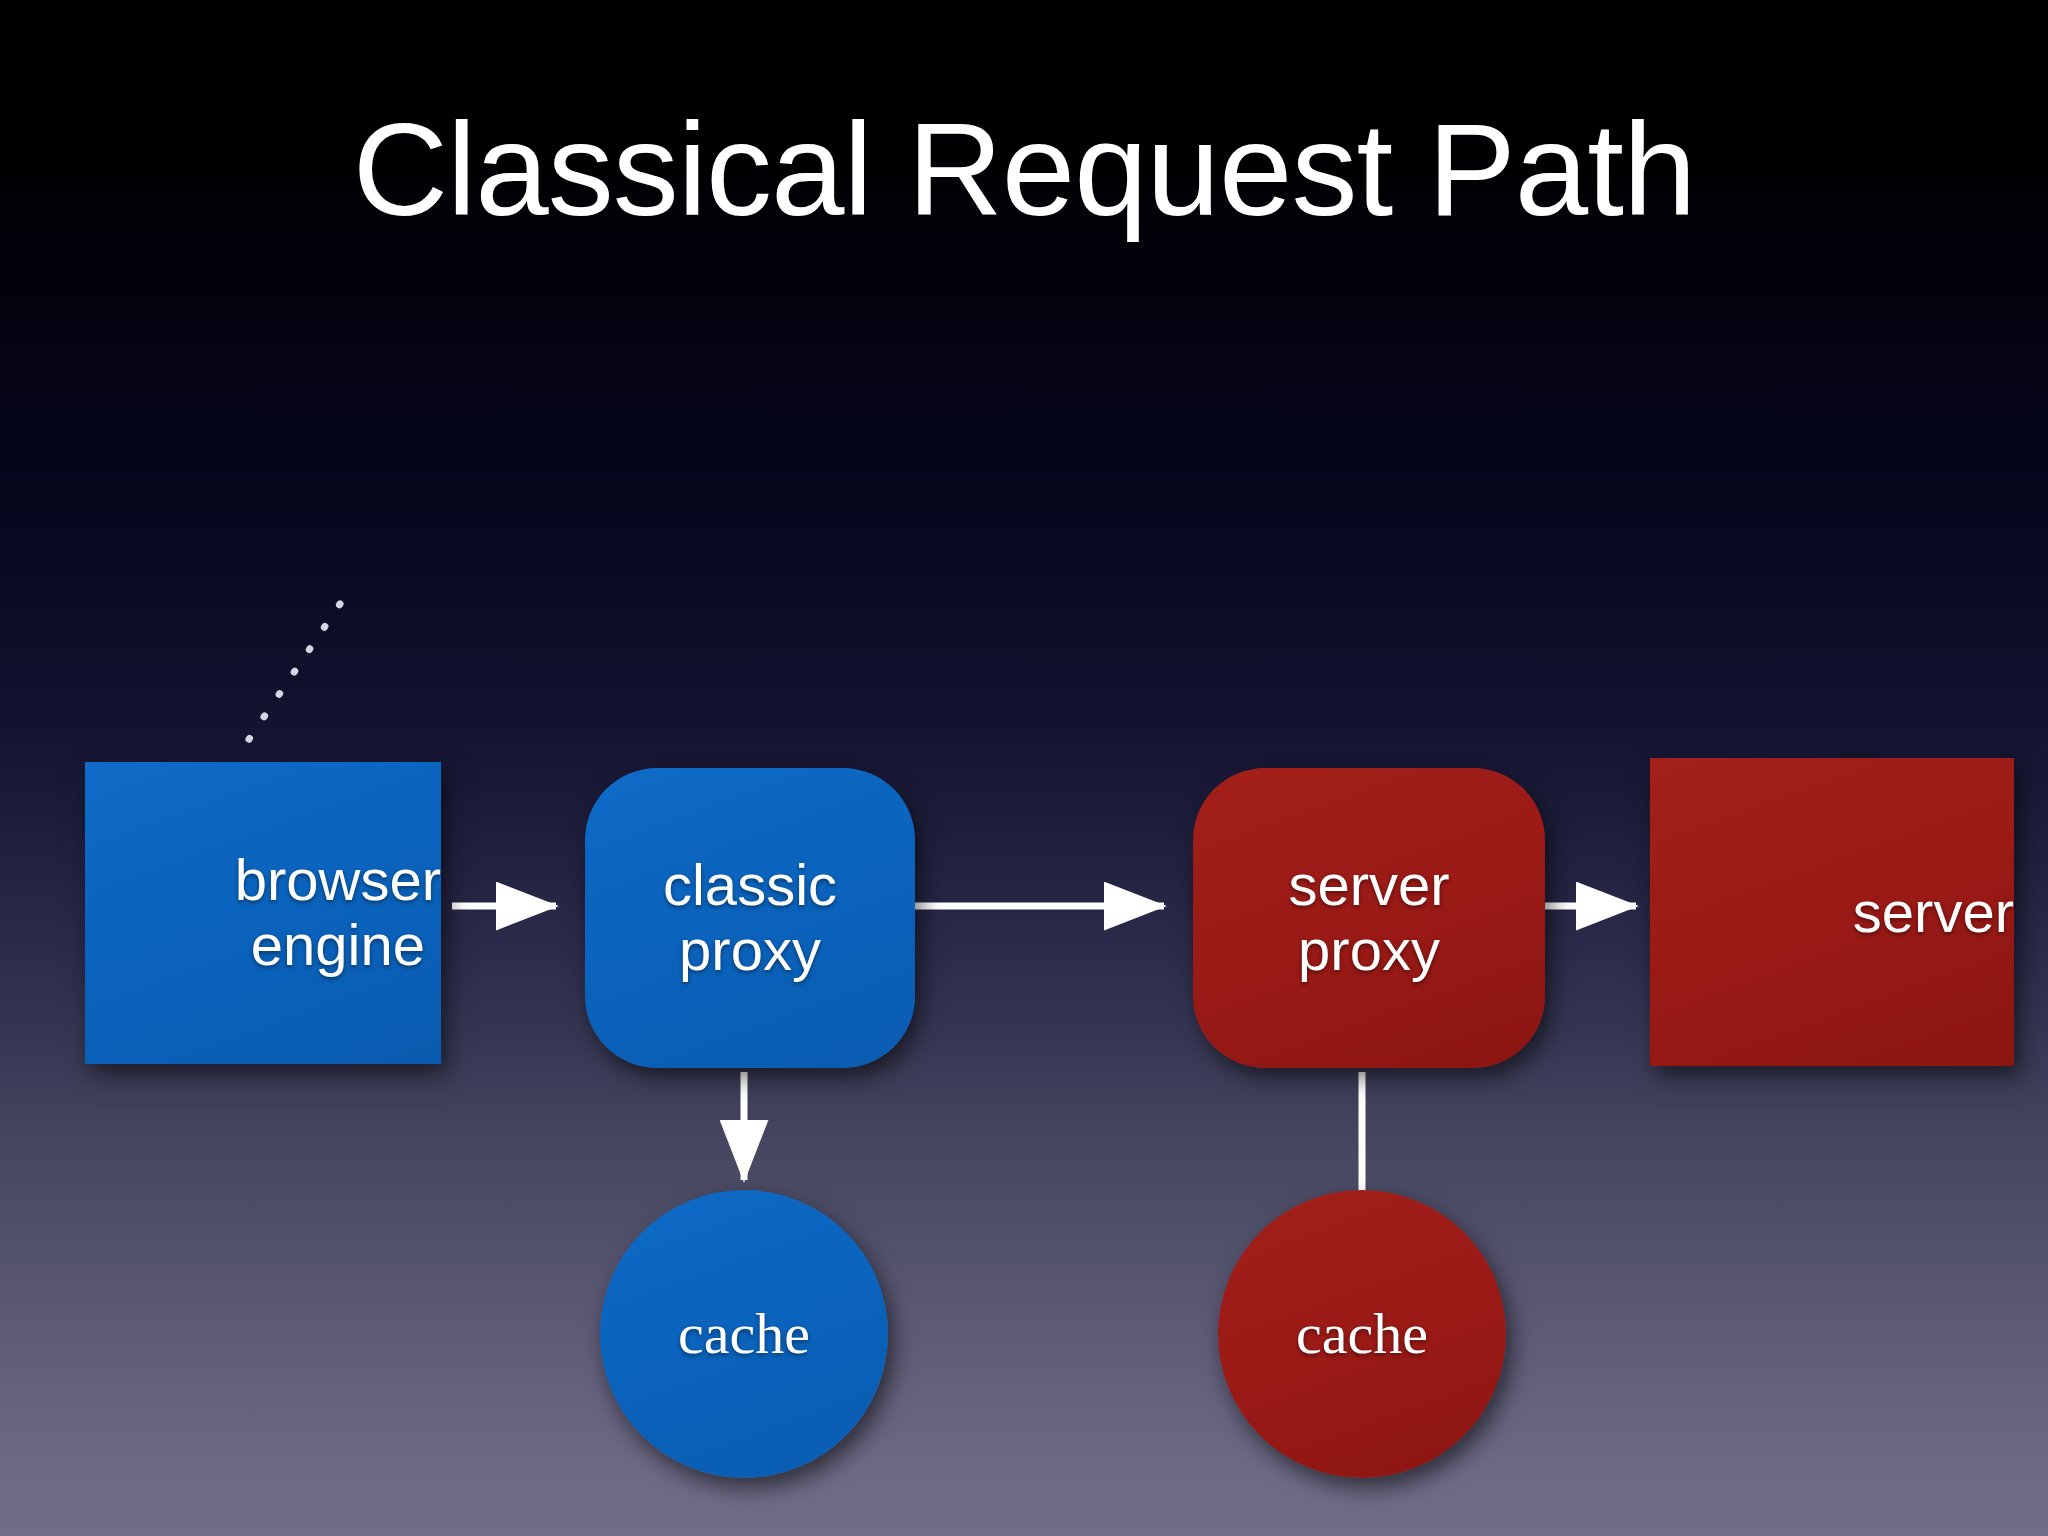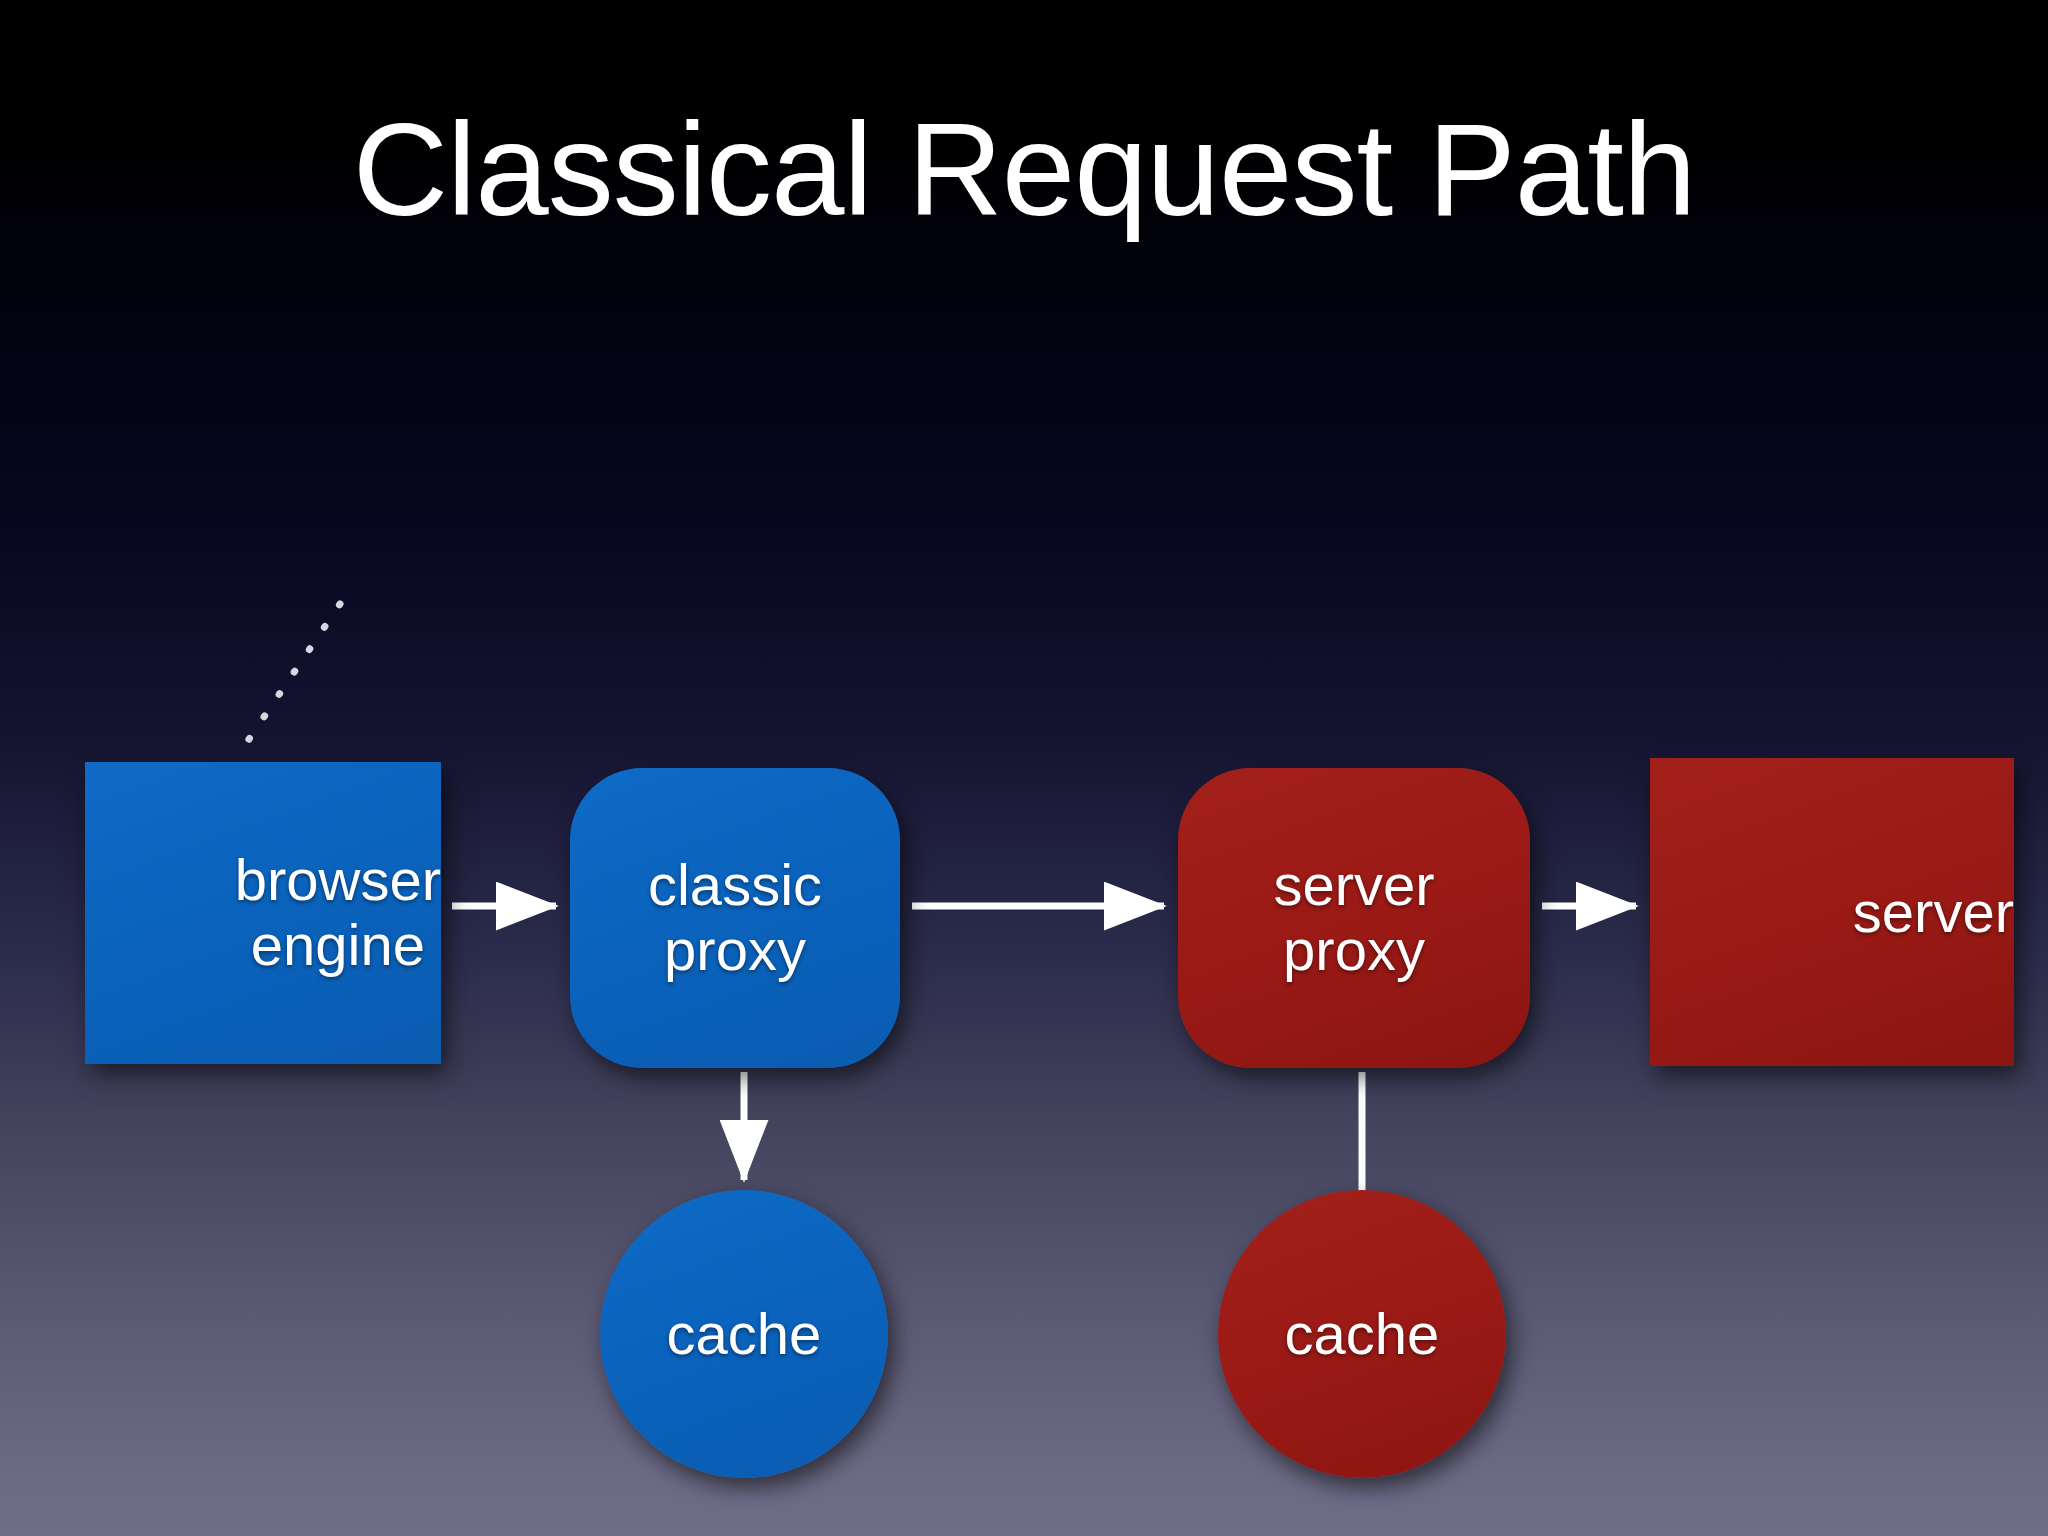--- a/index.html
+++ b/index.html
@@ -62,22 +62,22 @@
     background: linear-gradient(160deg, #0f6bc6 0%, #0a63bd 45%, #0a5cb0 100%);
     box-shadow: 6px 10px 22px rgba(0,0,0,0.55);
   }
   .red {
     background: linear-gradient(160deg, #a3201a 0%, #9b1a16 48%, #8b1511 100%);
     box-shadow: 6px 10px 22px rgba(0,0,0,0.55);
   }
 
   
   .rect      { border-radius: 0; justify-content: flex-end; }
-  .rounded   { border-radius: 72px; }
-  .circle    { border-radius: 50%; }
+  .rounded   { border-radius: 72px; margin-left: 15px; }
+  .circle    { border-radius: 50%; font-family: Liberation Serif, serif; }
   .pentagon  {
     clip-path: polygon(50% 0%, 100% 36%, 81% 100%, 19% 100%, 0% 36%);
     box-shadow: none;
     filter: drop-shadow(6px 10px 20px rgba(0,0,0,0.55));
   }
   .pentagon .lbl { transform: translateY(30px); }
 
   
   #node-indexed-db { left: 305px;  top: 330px;  width: 362px; height: 356px; }
   #node-browser    { left: 85px;   top: 762px;  width: 356px; height: 302px; }

